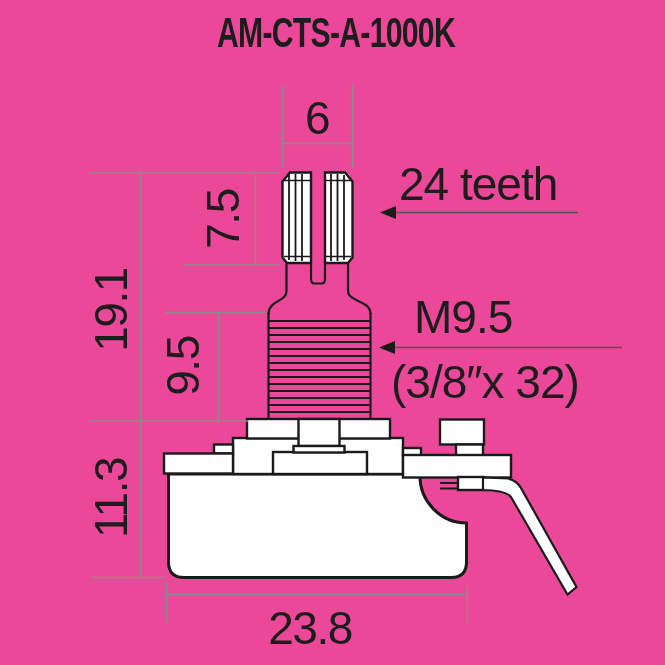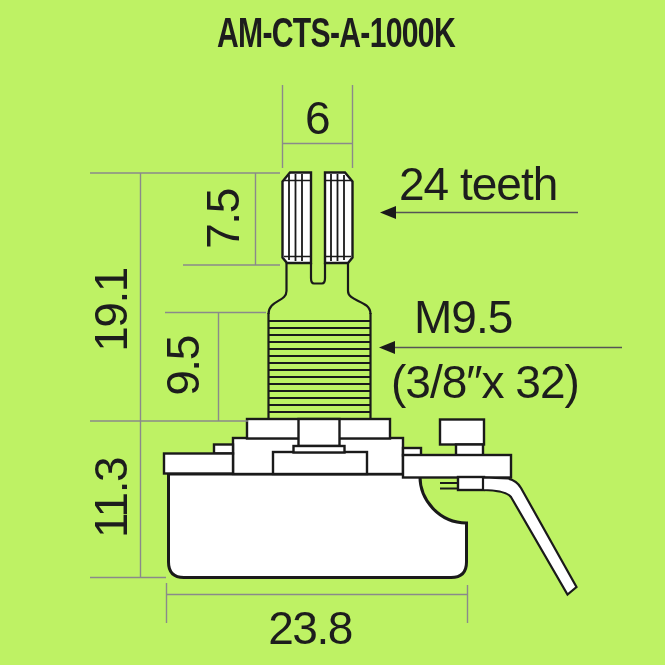--- a/index.html
+++ b/index.html
@@ -1,16 +1,16 @@
 <!DOCTYPE html>
 <html><head>
 <meta charset="utf-8">
 <style>
   html,body{margin:0;padding:0;background:#ffffff;}
-  .page{position:relative;width:665px;height:665px;background:#bef264;overflow:hidden;
+  .page{position:relative;width:665px;height:665px;background:#ec4899;overflow:hidden;
         font-family:"Liberation Sans",sans-serif;}
   svg{position:absolute;left:0;top:0;}
   text{fill:#1d1d1d;}
   .title-text{font-family:"Liberation Sans",sans-serif;font-weight:bold;font-size:42px;letter-spacing:-1px;}
   .dim-text{font-family:"Liberation Sans",sans-serif;font-size:46px;letter-spacing:-1.5px;}
   .label-text{font-family:"Liberation Sans",sans-serif;font-size:46px;letter-spacing:-1px;}
   .part{fill:#ffffff;stroke:#1a1a1a;stroke-width:2.4;}
   .part-heavy{fill:#ffffff;stroke:#1a1a1a;stroke-width:3;}
   .part-line{fill:none;stroke:#1a1a1a;stroke-width:2.2;}
   .thin-line{fill:none;stroke:#1a1a1a;stroke-width:1.5;}

